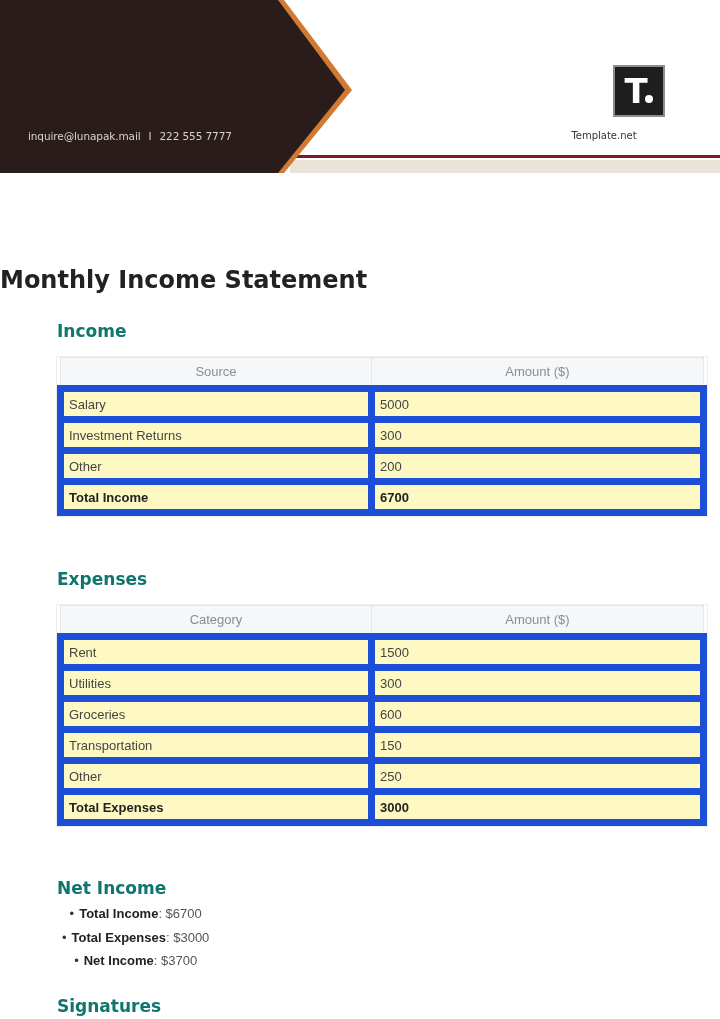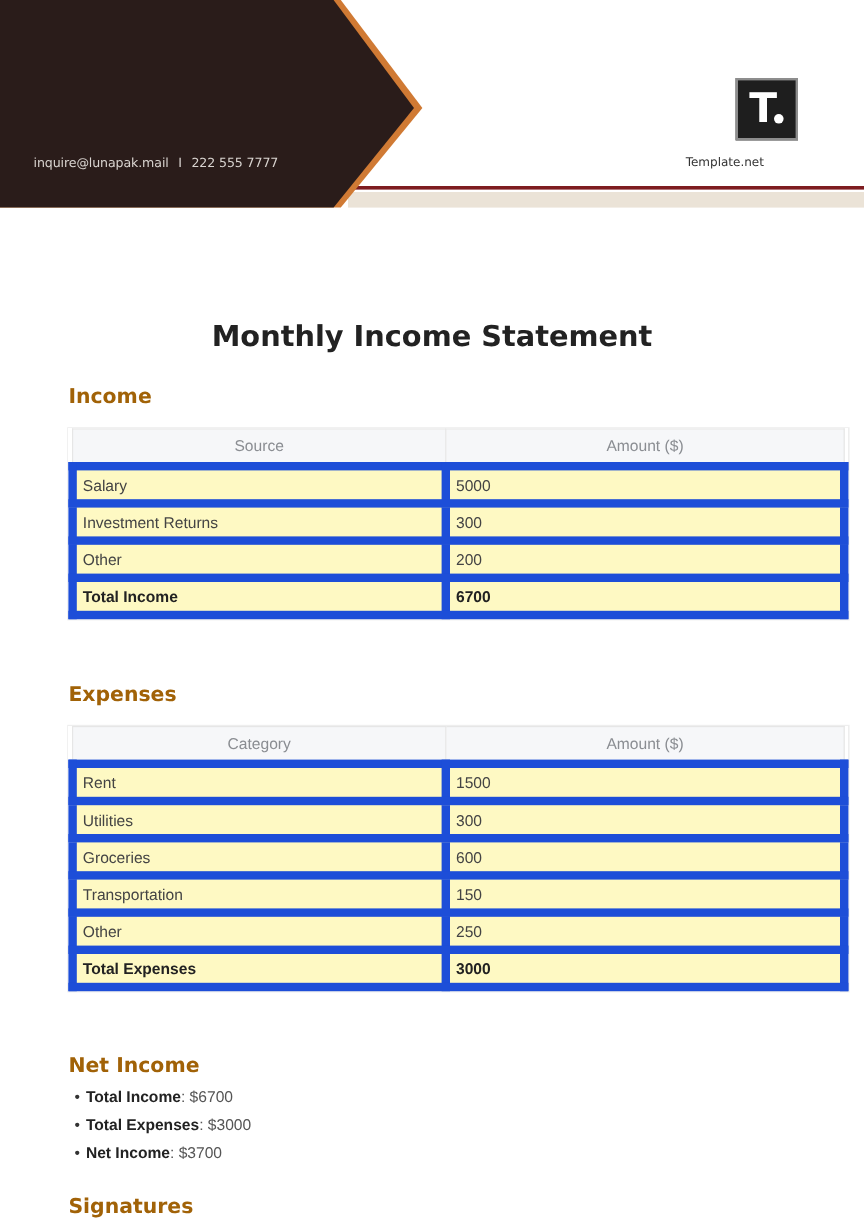--- a/index.html
+++ b/index.html
@@ -20,25 +20,25 @@
       display: flex; align-items: center; justify-content: center;
     }
     .logo-box .logo-glyph { color: #fff; font-weight: bold; font-size: 34px; font-family: "DejaVu Sans", sans-serif; line-height: 1; position: relative; left: -3px; }
     .logo-box .logo-dot { position: absolute; width: 8px; height: 8px; border-radius: 50%; background: #fff; right: 10px; bottom: 12px; }
     .logo-label {
       position: absolute; left: 568px; top: 130px; width: 72px; text-align: center;
       font-size: 10px; color: #333; font-family: "DejaVu Sans", sans-serif;
     }
 
     .doc-title {
-      position: absolute; left: 0; top: 266px; width: 720px; text-align: center;
+      position: absolute; left: 0; top: 266px; width: 720px; 
       font-size: 24px; color: #222; font-family: "DejaVu Sans", sans-serif;
     }
     .section-heading {
-      position: absolute; left: 57px; font-size: 17px; color: #a16207;
+      position: absolute; left: 57px; font-size: 17px; color: #0f766e;
       font-family: "DejaVu Sans", sans-serif;
     }
 
     table.fin {
       position: absolute; left: 57px; width: 650px; border-collapse: collapse;
       font-size: 13px; color: #444;
       box-shadow: 0 0 0 1px #eeeeee;
     }
     table.fin th {
       background: #f6f7f9; color: #8a8d92; font-weight: normal; height: 31px;
@@ -46,21 +46,21 @@
     }
     table.fin td {
       height: 31px; padding-left: 5px; border: 7px solid #1d4ed8; background: #fef9c3;
     }
     table.fin td:first-child, table.fin th:first-child { width: 311px; }
     table.fin tr.total td { font-weight: bold; color: #222; }
 
     .net-list {
       position: absolute; left: 62px; top: 904px; list-style: none; font-size: 13px; color: #555;
     }
-    .net-list li { height: 23.5px; line-height: 20px; }
+    .net-list li { height: 23.5px; line-height: 20px; text-align: center; }
     .net-list li .bullet { color: #333; margin-right: 5px; }
     .net-list li b { color: #222; }
   </style>
 </head>
 <body>
 
 <div class="header">
   <svg width="720" height="175" viewBox="0 0 720 175">
     <rect x="290" y="160" width="430" height="13" fill="#ebe3d7"></rect>
     <rect x="295" y="155" width="425" height="3" fill="#7e1c20"></rect>

